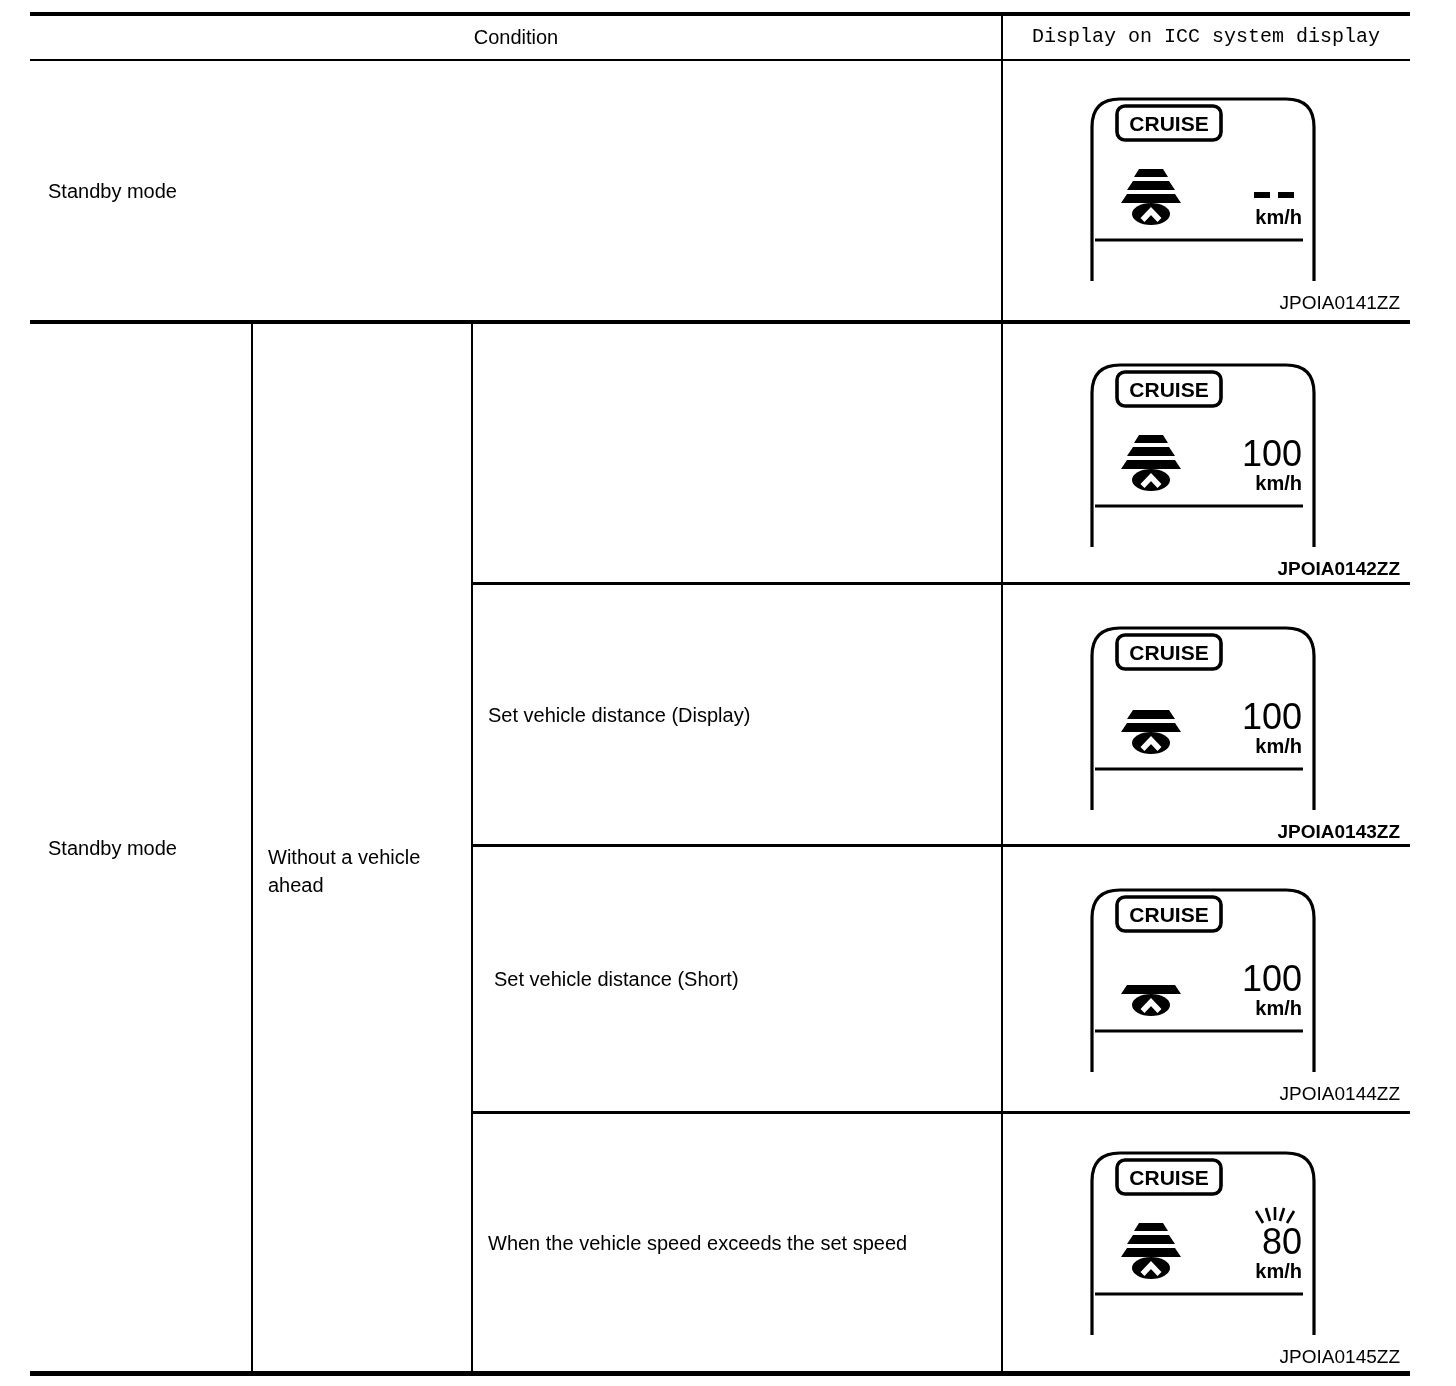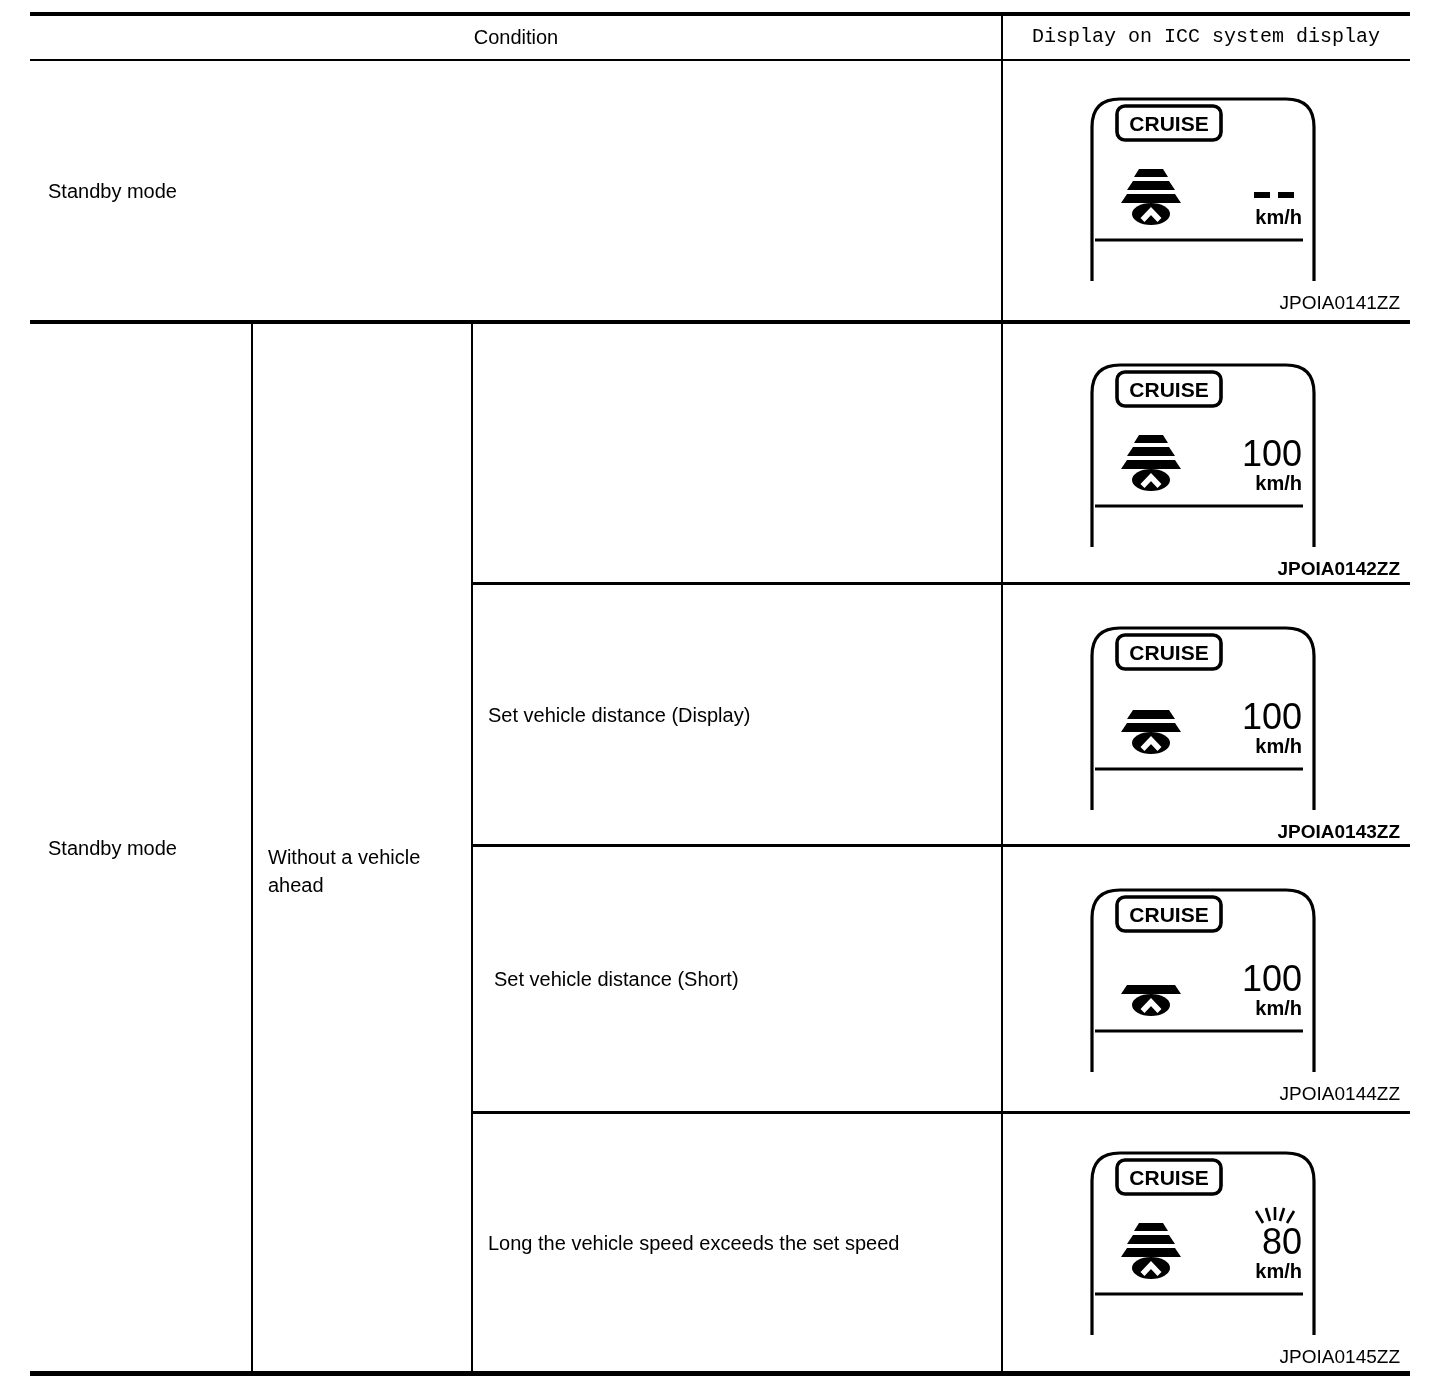--- a/index.html
+++ b/index.html
@@ -67,21 +67,21 @@
   <div class="cell" style="left:268px; top:324px; width:190px; height:1047px;margin-top:23px;">
     <span>Without a vehicle ahead</span>
   </div>
   <div class="cell" style="left:488px; top:585px; width:500px; height:259px;">
     <span>Set vehicle distance (Display)</span>
   </div>
   <div class="cell" style="left:494px; top:847px; width:500px; height:264px;">
     <span>Set vehicle distance (Short)</span>
   </div>
   <div class="cell" style="left:488px; top:1114px; width:500px; height:257px;">
-    <span>Long the vehicle speed exceeds the set speed</span>
+    <span>When the vehicle speed exceeds the set speed</span>
   </div>
 
   <div class="display-block" style="top:95px;">
     <svg viewBox="0 0 230 195">
     <path d="M 4 186 L 4 32 Q 4 4 32 4 L 198 4 Q 226 4 226 32 L 226 186" fill="none" stroke="#000" stroke-width="3.2"></path>
     <rect x="29" y="11" width="104" height="34" rx="8" fill="#fff" stroke="#000" stroke-width="3.6"></rect>
     <text x="81" y="36" text-anchor="middle" font-size="21" font-weight="bold" fill="#000" font-family="Liberation Sans, sans-serif">CRUISE</text>
     <g transform="translate(31,73)" fill="#000">
       <polygon points="2,35 62,35 56,26 8,26"></polygon>
           <polygon points="8,22 56,22 50,13 14,13"></polygon>

